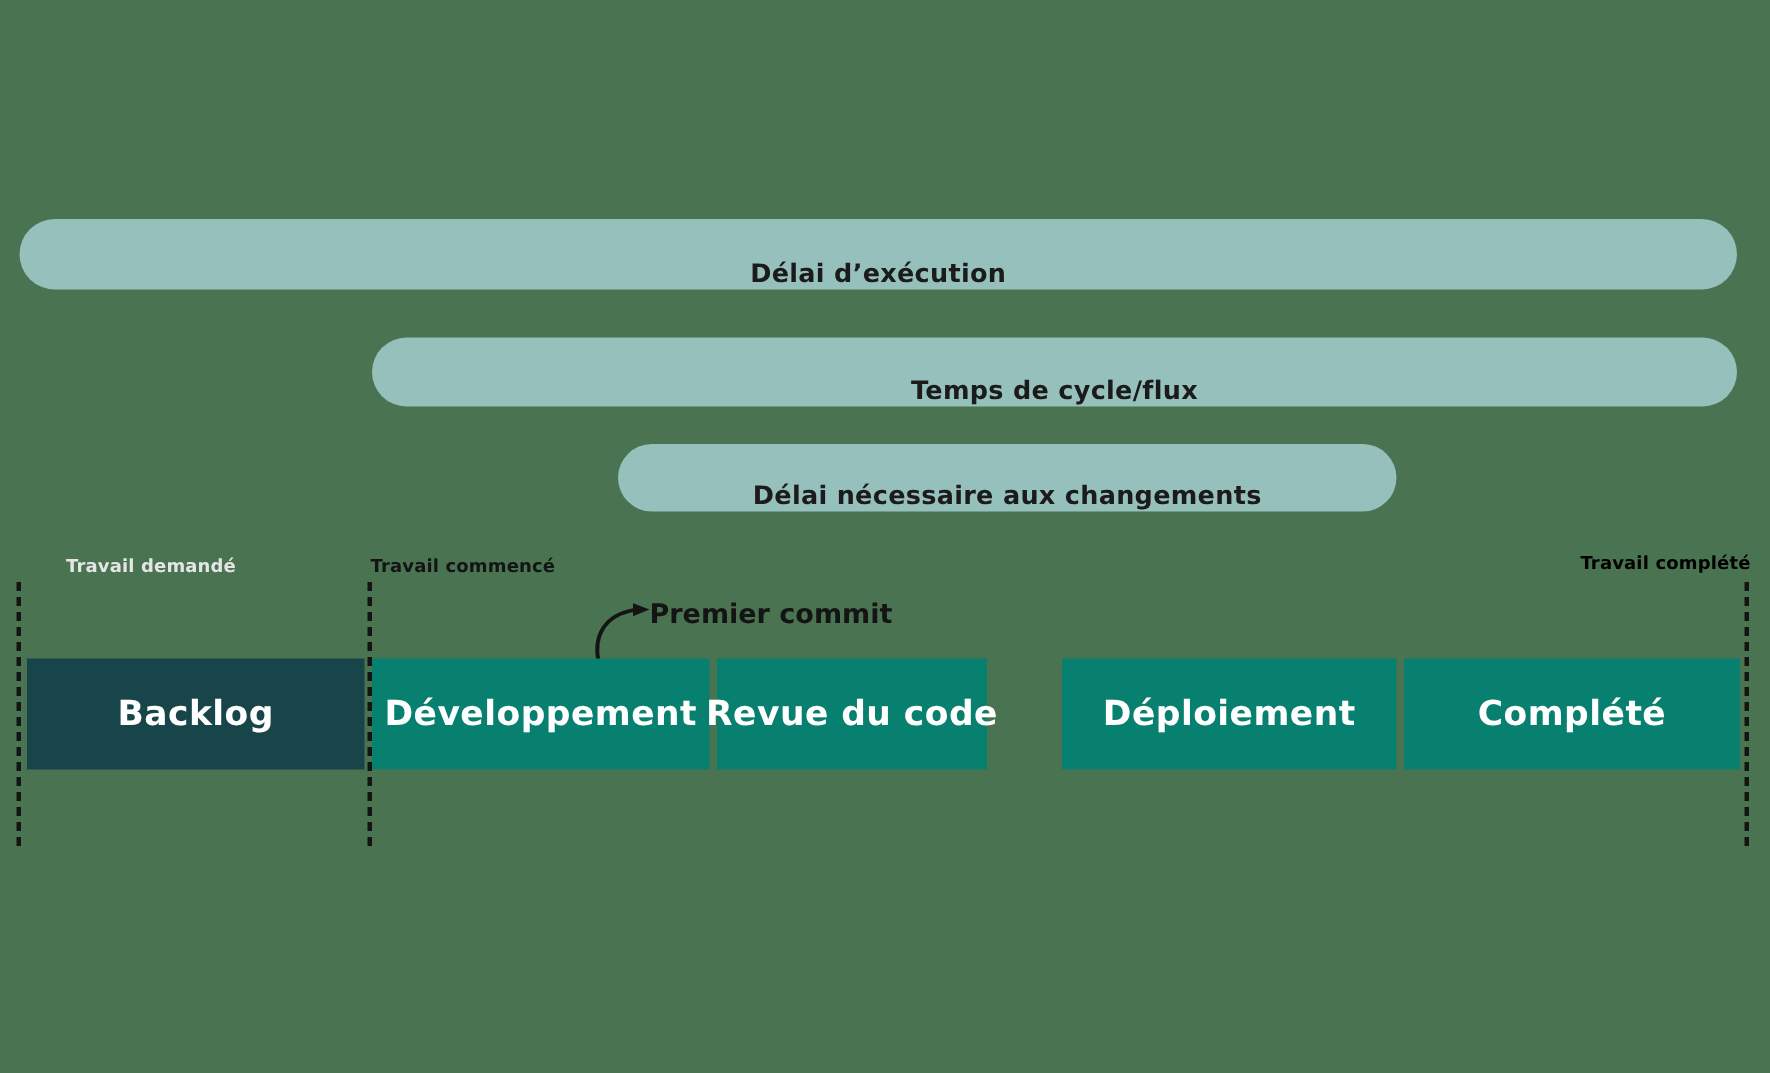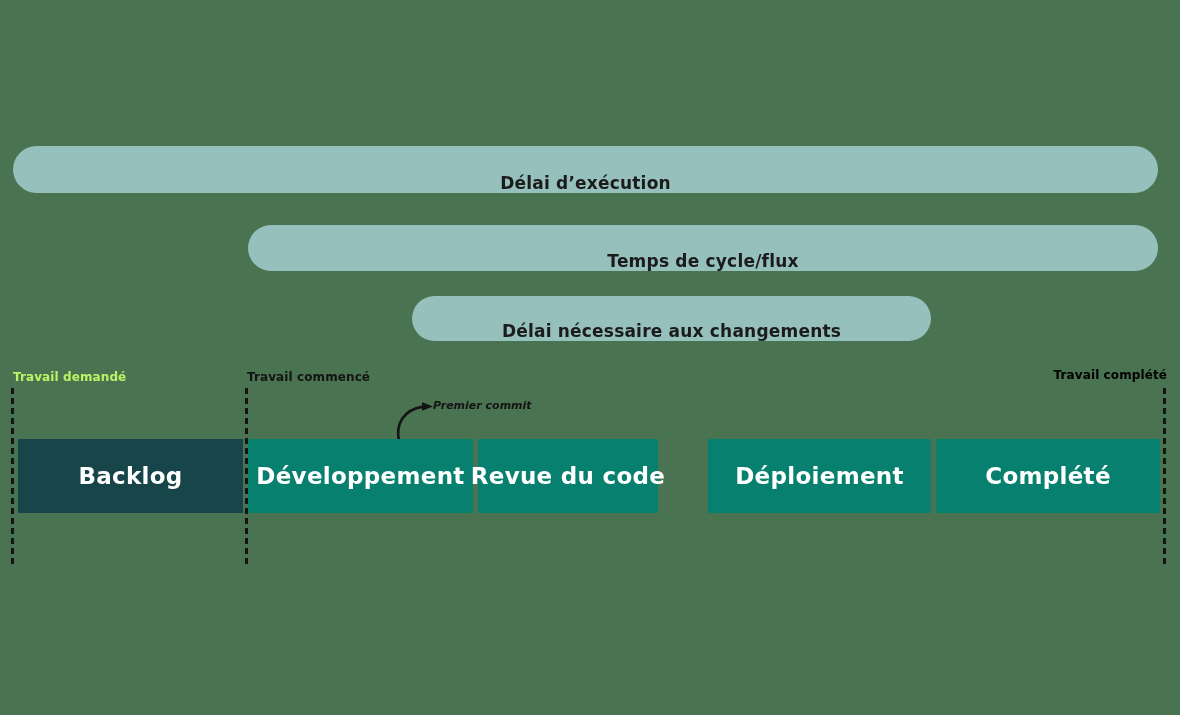--- a/index.html
+++ b/index.html
@@ -53,24 +53,23 @@
       transparent 6px, transparent 10px);
   }
   .dash-1 { left: 11px; }
   .dash-2 { left: 245px; }
   .dash-3 { left: 1163px; }
 
   .annotation {
     position: absolute;
     left: 433px;
     top: 399px;
-    font-size: 11px;
+    font-size: 18px;
     font-weight: 700;
     white-space: nowrap;
-    font-style: italic;
   }
   .arrow-svg {
     position: absolute;
     left: 392px;
     top: 398px;
     width: 48px;
     height: 46px;
   }
 
   .stage {
@@ -101,21 +100,21 @@
   <div class="pill pill-1" style="background-color: rgb(150, 192, 187);">
     <span style="color: rgb(27, 27, 27);">Délai d’exécution</span>
   </div>
   <div class="pill pill-2" style="background-color: rgb(150, 192, 187);">
     <span style="color: rgb(27, 27, 27);">Temps de cycle/flux</span>
   </div>
   <div class="pill pill-3" style="background-color: rgb(150, 192, 187);">
     <span style="color: rgb(27, 27, 27);">Délai nécessaire aux changements</span>
   </div>
 
-  <div class="milestone milestone-1" style="color: #bef264;">Travail demandé</div>
+  <div class="milestone milestone-1" style="color: #e5e5e5; margin-left: 31px;">Travail demandé</div>
   <div class="milestone milestone-2" style="color: rgb(20, 20, 20);">Travail commencé</div>
   <div class="milestone milestone-3" style="color: #000000;">Travail complété</div>
 
   <div class="dash-line dash-1" style="color: rgb(20, 20, 20);"></div>
   <div class="dash-line dash-2" style="color: rgb(20, 20, 20);"></div>
   <div class="dash-line dash-3" style="color: rgb(20, 20, 20);"></div>
 
   <svg class="arrow-svg" viewBox="0 0 48 46" style="color: rgb(20, 20, 20);">
     <path d="M7,43 C3.5,26 11,12 31,8.6" fill="none" stroke="currentColor" stroke-width="2.6" stroke-linecap="round"></path>
     <path d="M30,4.2 L41,8.4 L30,12.8 Z" fill="currentColor" stroke="none"></path>

